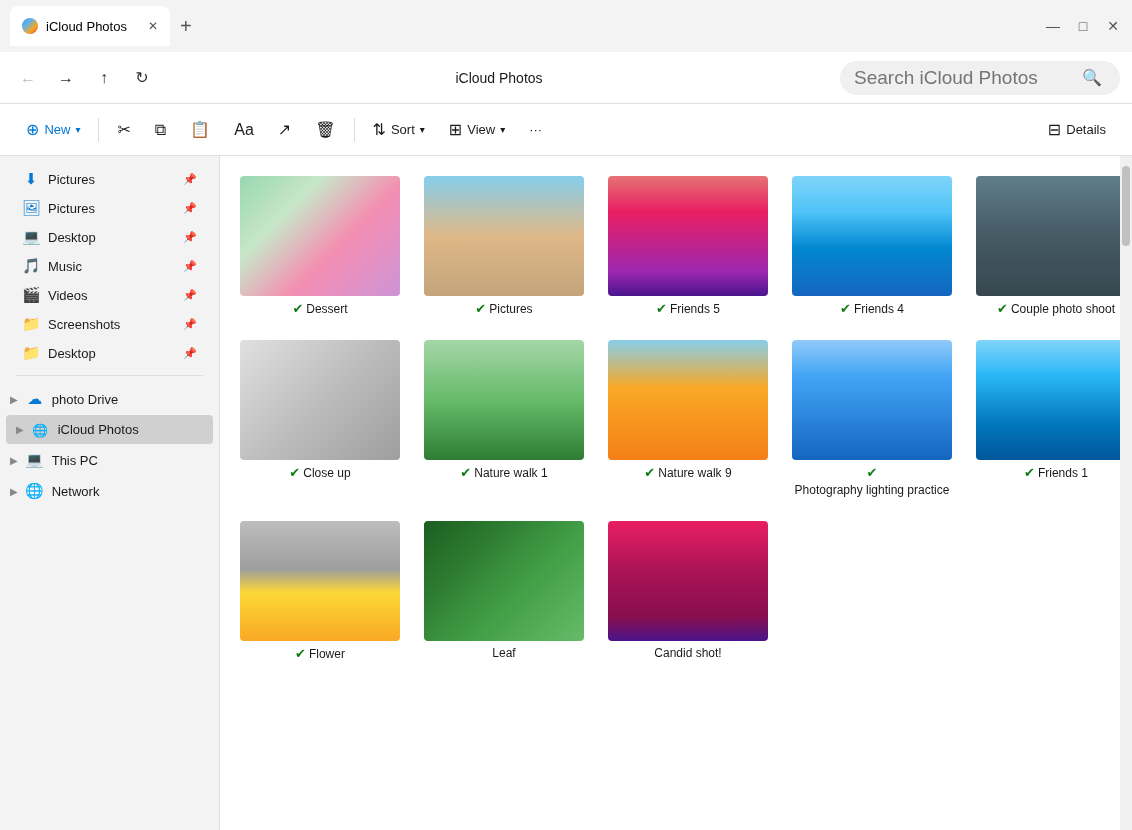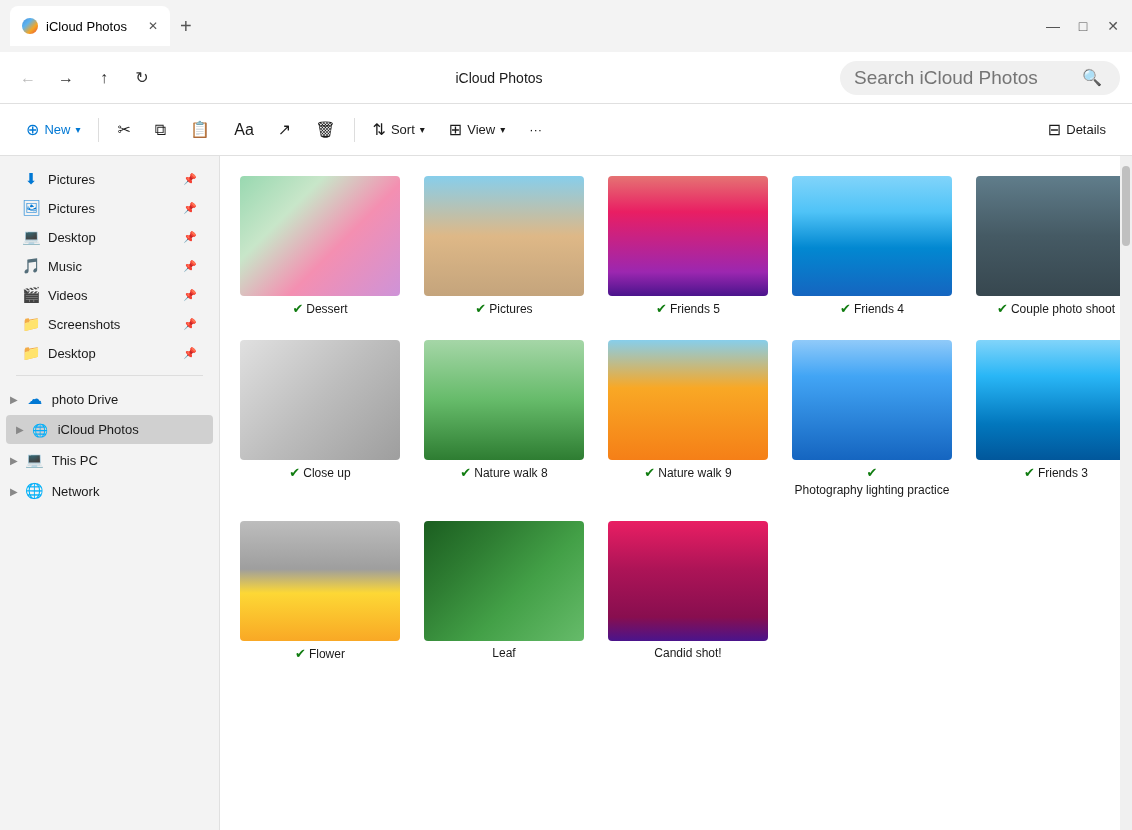--- a/index.html
+++ b/index.html
@@ -435,42 +435,42 @@
           <div class="photo-thumb thumb-closeup"></div>
           <div class="photo-status">
             <span class="check-icon">✔</span>
             <span>Close up</span>
           </div>
         </div>
         <div class="photo-item">
           <div class="photo-thumb thumb-naturewalk1"></div>
           <div class="photo-status">
             <span class="check-icon">✔</span>
-            <span>Nature walk 8</span>
+            <span>Nature walk 1</span>
           </div>
         </div>
         <div class="photo-item">
           <div class="photo-thumb thumb-naturewalk2"></div>
           <div class="photo-status">
             <span class="check-icon">✔</span>
             <span>Nature walk 9</span>
           </div>
         </div>
         <div class="photo-item">
           <div class="photo-thumb thumb-photography"></div>
           <div class="photo-status">
             <span class="check-icon">✔</span>
             <span>Photography lighting practice</span>
           </div>
         </div>
         <div class="photo-item">
           <div class="photo-thumb thumb-friends1"></div>
           <div class="photo-status">
             <span class="check-icon">✔</span>
-            <span>Friends 3</span>
+            <span>Friends 1</span>
           </div>
         </div>
         <div class="photo-item">
           <div class="photo-thumb thumb-flower"></div>
           <div class="photo-status">
             <span class="check-icon">✔</span>
             <span>Flower</span>
           </div>
         </div>
         <div class="photo-item">

